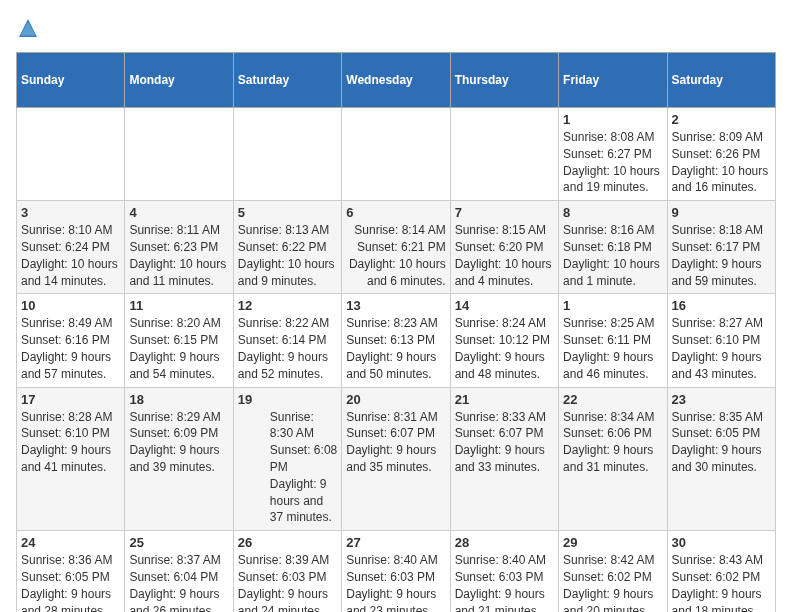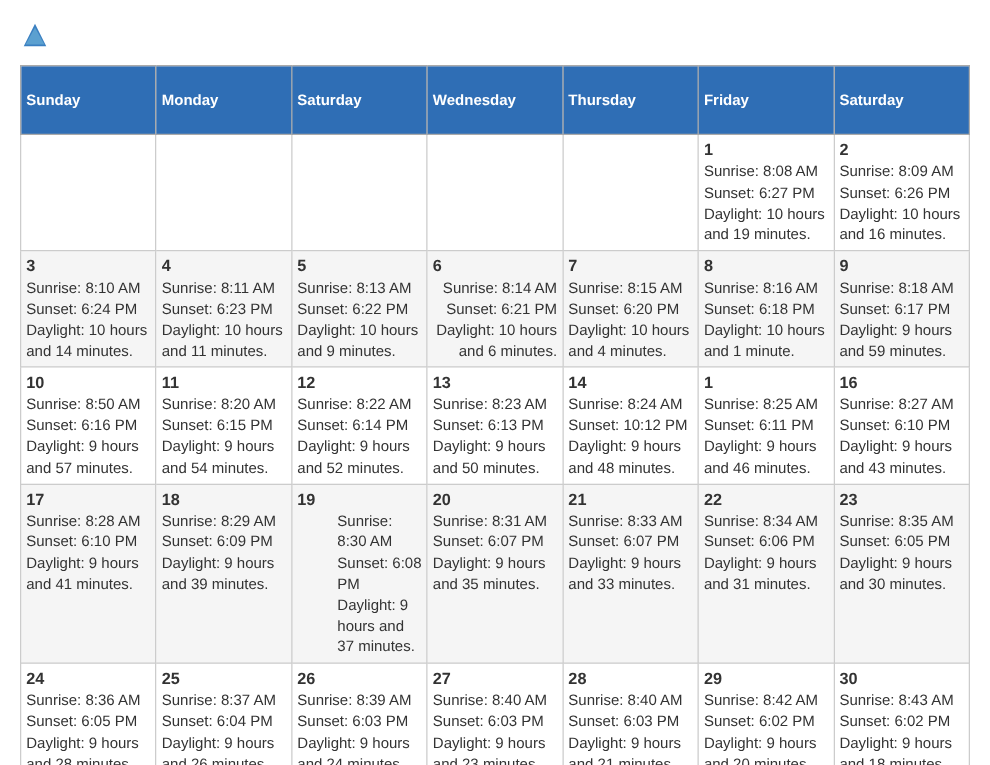--- a/index.html
+++ b/index.html
@@ -177,21 +177,21 @@
         <td>
           <span class="day-number">9</span>
           <div class="day-info" style="white-space: pre-line;">Sunrise: 8:18 AM
 Sunset: 6:17 PM
 Daylight: 9 hours and 59 minutes.</div>
         </td>
       </tr>
       <tr>
         <td>
           <span class="day-number">10</span>
-          <div class="day-info" style="white-space: pre-line;">Sunrise: 8:50 AM
+          <div class="day-info" style="white-space: pre-line;">Sunrise: 8:49 AM
 Sunset: 6:16 PM
 Daylight: 9 hours and 57 minutes.</div>
         </td>
         <td>
           <span class="day-number">11</span>
           <div class="day-info" style="white-space: pre-line;">Sunrise: 8:20 AM
 Sunset: 6:15 PM
 Daylight: 9 hours and 54 minutes.</div>
         </td>
         <td>

